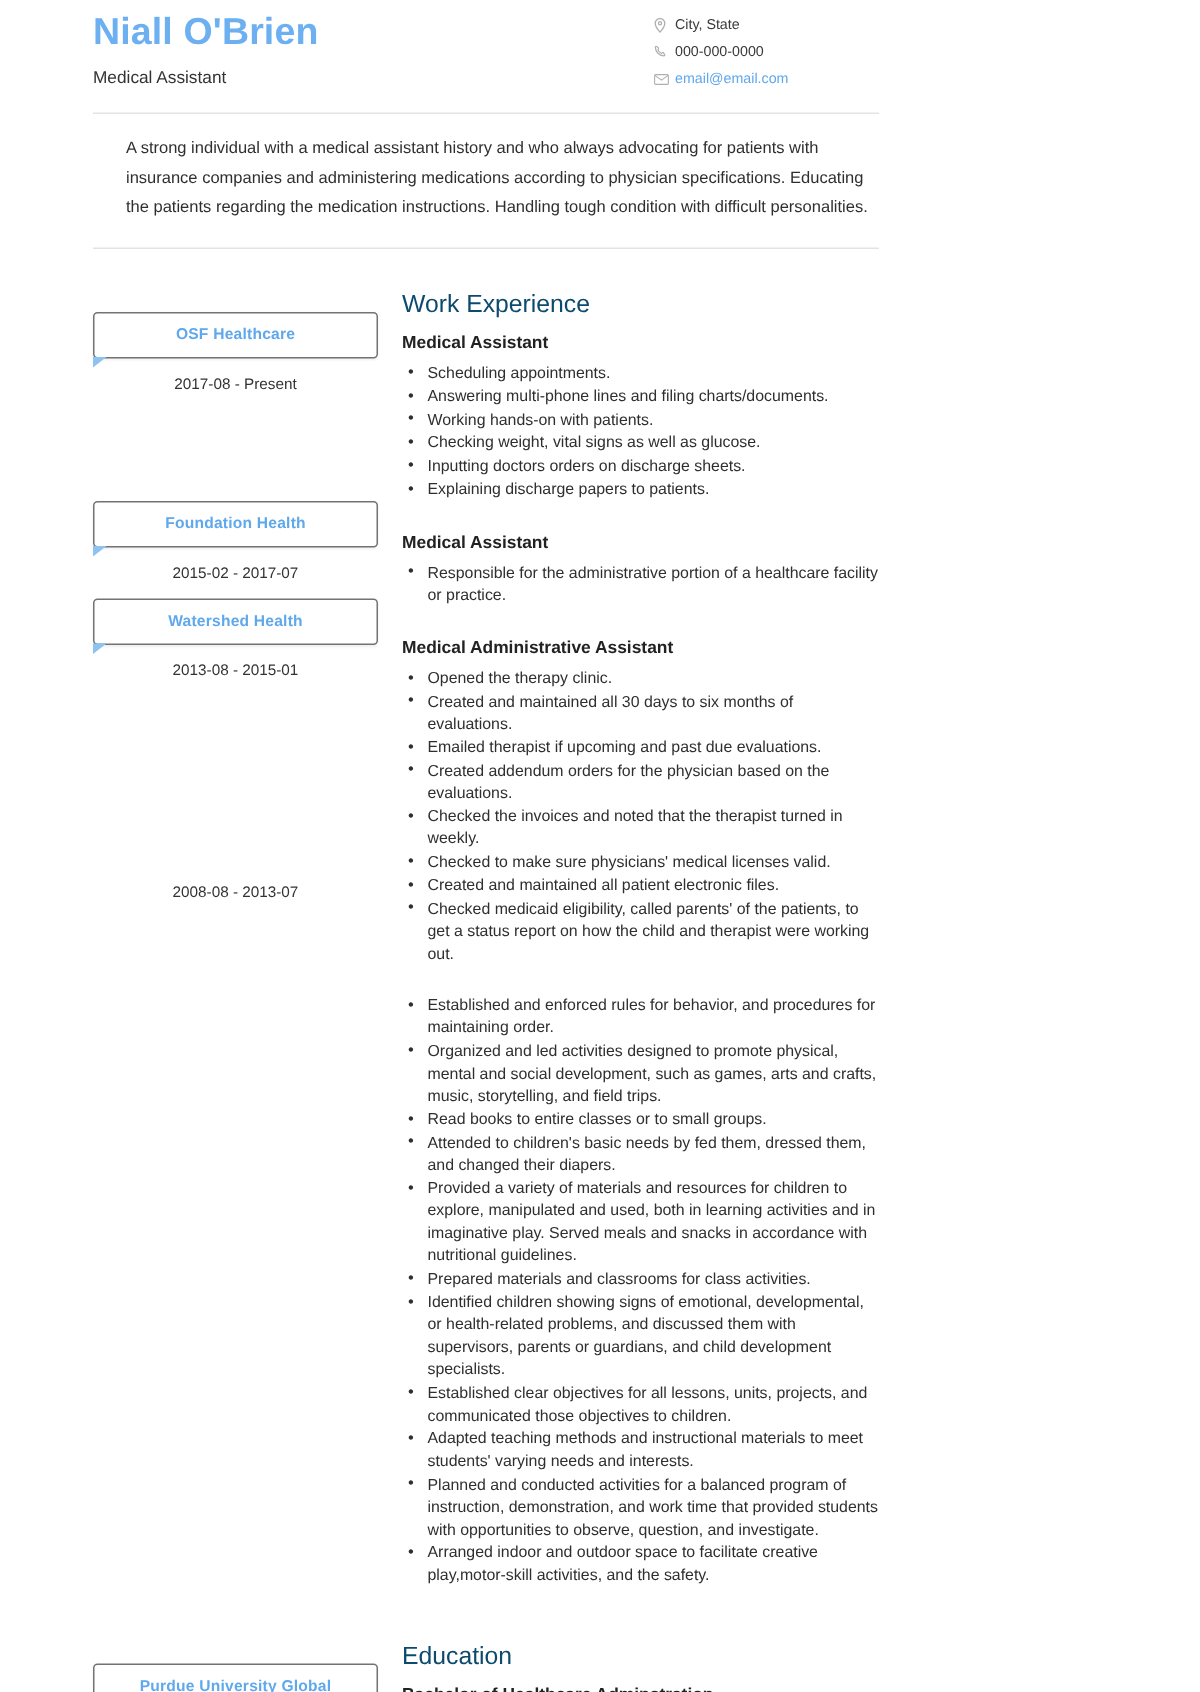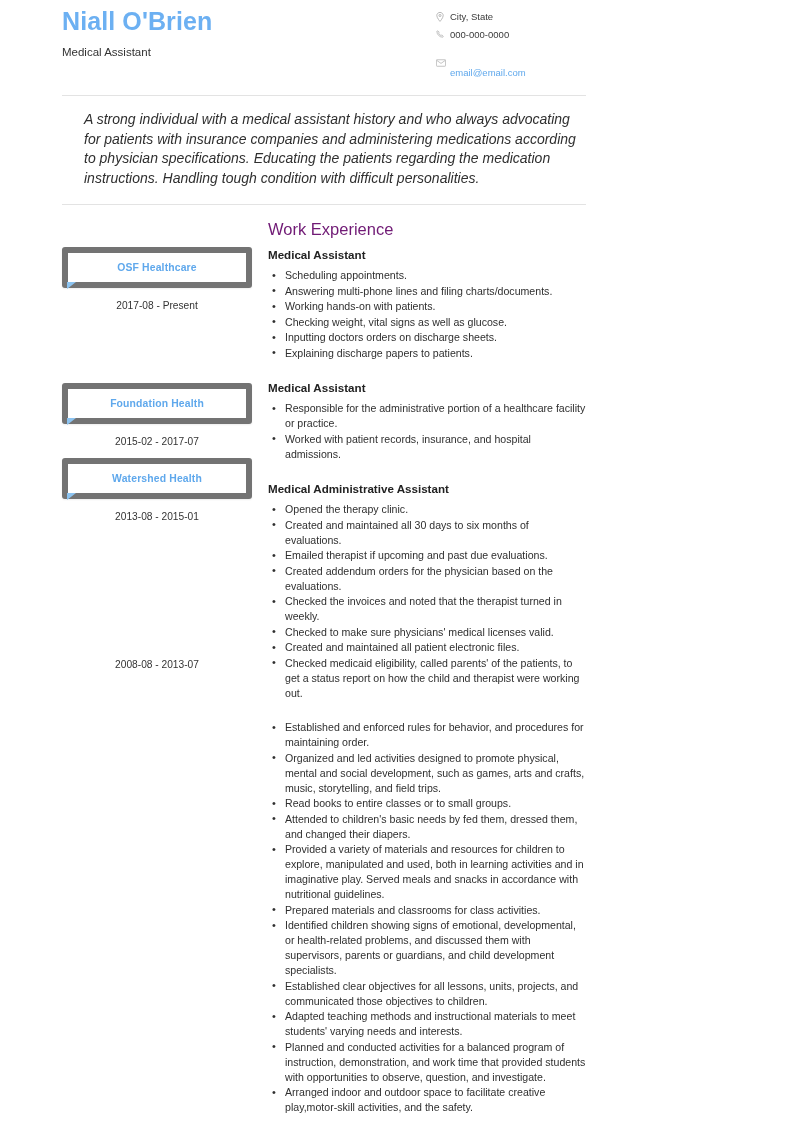--- a/index.html
+++ b/index.html
@@ -58,66 +58,65 @@
     margin-bottom: 3px;
   }
   .contact-row .ico {
     width: 14px;
     display: inline-flex;
     align-items: center;
     justify-content: flex-start;
     flex: 0 0 14px;
     color: #9a9a9a;
   }
-  .contact-row.email .txt { color: #5fa8ec; margin-top: 20px; }
+  .contact-row.email .txt { color: #5fa8ec; }
 
   .hr {
     border: 0;
     border-top: 1px solid #e3e3e3;
     margin: 12px 0 0 0;
   }
 
   
   .summary {
-    font-size: 14px;
+    font-size: 11px;
     line-height: 19.5px;
     color: #2f2f2f;
     padding: 14px 4px 0 22px;
     max-width: 650px;
-    font-style: italic;
   }
 
   .hr2 {
     border: 0;
     border-top: 1px solid #e3e3e3;
     margin: 16px 0 0 0;
   }
 
   
   .body-grid {
     display: flex;
     align-items: flex-start;
     padding-top: 14px;
   }
   .col-left { width: 190px; flex: 0 0 190px; }
   .col-right { flex: 1 1 auto; padding-left: 16px; }
 
   .section-title {
     font-size: 16.5px;
-    color: #701a75;
+    color: #0c4a6e;
     font-weight: normal;
     line-height: 20px;
-    margin: 0 0 8px 0;
+    margin: 13px 0 8px 0;
   }
 
   
   .entry-box-wrap { position: relative; margin-bottom: 2px; }
   .entry-box {
     position: relative;
-    border: 6px solid #737373;
+    border: 1px solid #737373;
     border-radius: 3px;
     background: #ffffff;
     color: #5fa8ec;
     font-size: 10.4px;
     font-weight: bold;
     text-align: center;
     padding: 7px 6px;
     line-height: 15px;
     box-shadow: 0 1px 2px rgba(0,0,0,0.07);
     letter-spacing: 0.15px;
@@ -290,21 +289,20 @@
           <li>Explaining discharge papers to patients.</li>
         </ul>
       </div>
 
       <div style="height:19px"></div>
 
       <div>
         <div class="job-title-line">Medical Assistant</div>
         <ul class="bullets">
           <li>Responsible for the administrative portion of a healthcare facility or practice.</li>
-          <li>Worked with patient records, insurance, and hospital admissions.</li>
         </ul>
       </div>
 
       <div style="height:19px"></div>
 
       <div>
         <div class="job-title-line">Medical Administrative Assistant</div>
         <ul class="bullets">
           <li>Opened the therapy clinic.</li>
           <li>Created and maintained all 30 days to six months of evaluations.</li>

